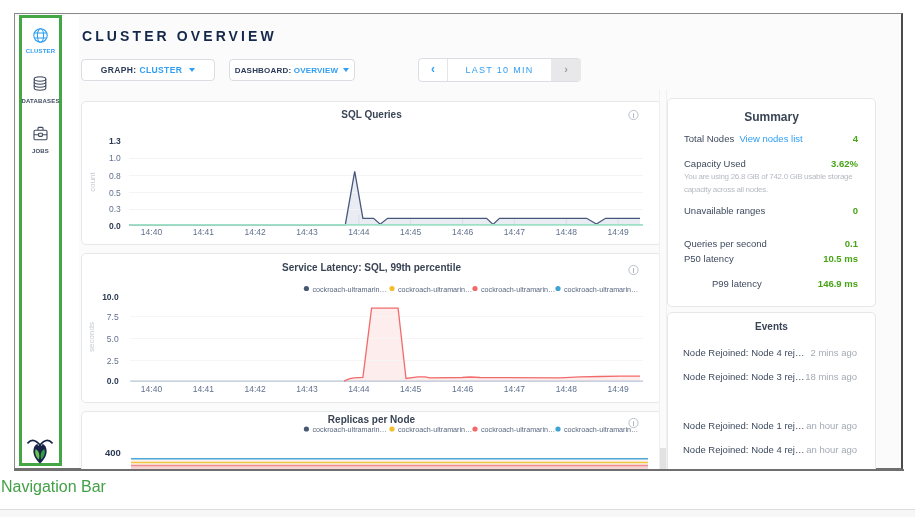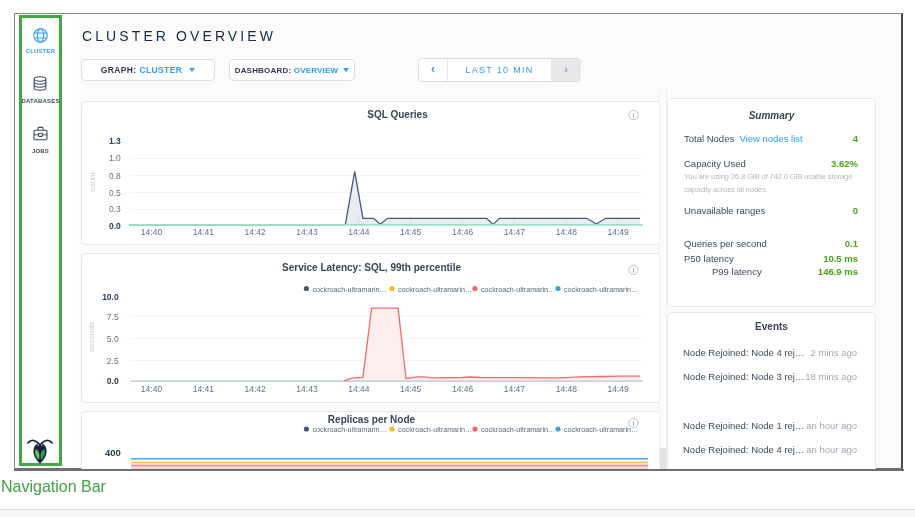--- a/index.html
+++ b/index.html
@@ -5,21 +5,21 @@
   * { margin:0; padding:0; box-sizing:border-box; }
   html,body { width:915px; height:517px; background:#ffffff; font-family:"Liberation Sans", sans-serif; }
   #page { position:relative; width:915px; height:517px; overflow:hidden; background:#ffffff; }
   .abs { position:absolute; }
   #frame { left:14px; top:13px; width:889px; height:457px; border:1px solid #8a8a8a;
            border-right:2px solid #4a4a4a; border-bottom:2px solid #6f6f6f; background:#fbfbfc; }
   #greenbox { left:19px; top:15px; width:43px; height:451px; border:3px solid #44a644; }
   #sidebar { left:16px; top:15px; width:63px; height:453px; background:#ffffff; }
   .navlbl { position:absolute; width:47px; left:17px; text-align:center; font-size:6px; font-weight:bold; letter-spacing:0.2px; }
   
-  #h1 { left:82px; top:28px; font-size:14px; font-weight:normal; letter-spacing:3.1px; color:#152849; }
+  #h1 { left:82px; top:28px; font-size:14px; font-weight:bold; letter-spacing:3.1px; color:#152849; }
   .btn { position:absolute; top:59px; height:22px; background:#ffffff; border:1px solid #dadde2; border-radius:4px; white-space:nowrap; overflow:hidden;
          font-size:8.5px; font-weight:bold; letter-spacing:0.4px; color:#2b3a58; display:flex; align-items:center; justify-content:center; }
   .blue { color:#2f9ef5; }
   .caret { display:inline-block; width:0; height:0; border-left:3.5px solid transparent; border-right:3.5px solid transparent; border-top:4.5px solid #2f9ef5; margin-left:7px; }
   
   .card { position:absolute; background:#ffffff; border:1px solid #e5e7ea; border-radius:5px; }
   .ctitle { position:absolute; width:100%; text-align:center; font-size:10px; font-weight:bold; color:#394455; }
   
   .srow { position:absolute; left:16px; right:17px; font-size:9.5px; color:#3e4a5e; }
   .sval { position:absolute; right:0; top:0; font-weight:bold; color:#48a417; }
@@ -69,21 +69,21 @@
 
   <div id="h1" class="abs">CLUSTER OVERVIEW</div>
   <div class="btn" style="left:81px;width:134px;">GRAPH:&nbsp;<span class="blue">CLUSTER</span><span class="caret"></span></div>
   <div class="btn" style="left:229px;width:126px;font-size:8px;letter-spacing:0.2px;">DASHBOARD:&nbsp;<span class="blue">OVERVIEW</span><span class="caret" style="margin-left:5px;"></span></div>
   <div class="abs" style="left:418px;top:58px;width:163px;height:24px;border:1px solid #dadde2;border-radius:4px;background:#fff;">
     <div style="position:absolute;left:0;top:0;width:29px;height:22px;border-right:1px solid #e2e4e8;color:#2f9ef5;font-size:12px;font-weight:bold;text-align:center;line-height:21px;">‹</div>
     <div style="position:absolute;left:29px;top:0;width:103px;height:22px;color:#2f9ef5;font-size:9px;font-weight:normal;letter-spacing:1.3px;text-align:center;line-height:22px;">LAST 10 MIN</div>
     <div style="position:absolute;left:132px;top:0;width:30px;height:22px;background:#e8e8ea;border-radius:0 3px 3px 0;color:#9aa0aa;font-size:11px;font-weight:bold;text-align:center;line-height:21px;">›</div>
   </div>
 
-  <div class="card" style="left:81px;top:101px;width:581px;height:144px;padding-left:26px;">
+  <div class="card" style="left:81px;top:101px;width:581px;height:144px;">
     <div class="ctitle" style="top:7px;">SQL Queries</div>
     <svg class="abs" style="left:0;top:0" width="579" height="142" viewBox="0 0 579 142">
       <path d="M47.3 122.9 L263.3 122.9 L272.7 69.4 L280.9 116.3 L291.6 116.3 L298.2 122.2 L305.6 116.3 L404.6 116.3 L411 122.4 L417.5 116.3 L504.6 116.3 L514.4 122.1 L523.6 116.3 L558 116.3 L558 122.9 Z" fill="#e9edf3"></path>
       <g stroke="#f3f4f7" stroke-width="1">
           <path d="M47 56.5H561M47 73.5H561M47 90.5H561M47 107.5H561"></path>
         </g>
       <g stroke="#d9dee6" stroke-width="1">
           <path d="M276.9 112.5V122.5M328.7 116.8V122.5M380.6 116.8V122.5M432.4 116.8V122.5M484.3 116.8V122.5M536.1 116.8V122.5"></path>
         </g>
       <path d="M47.3 122.9 L263.3 122.9 L272.7 69.4 L280.9 116.3 L291.6 116.3 L298.2 122.2 L305.6 116.3 L404.6 116.3 L411 122.4 L417.5 116.3 L504.6 116.3 L514.4 122.1 L523.6 116.3 L558 116.3" fill="none" stroke="#47577b" stroke-width="1.3"></path>
@@ -179,28 +179,28 @@
       <text x="38.8" y="43.5" font-size="9.5" font-weight="bold" fill="#2c3a55" text-anchor="end">400</text>
       <circle cx="551.5" cy="11" r="4.6" fill="none" stroke="#b9c0cb" stroke-width="1"></circle>
       <text x="551.5" y="14" font-size="7.5" fill="#8a96a5" text-anchor="middle">i</text>
     </svg>
   </div>
 
   <div class="abs" style="left:659px;top:90px;width:8px;height:379px;background:#fbfbfb;border-left:1px solid #f0f0f0;border-right:1px solid #f0f0f0;"></div>
   <div class="abs" style="left:660px;top:448px;width:6px;height:21px;background:#e2e2e0;"></div>
 
   <div class="card" style="left:667px;top:98px;width:209px;height:209px;">
-    <div class="ctitle" style="top:11px;font-size:10px;font-style:italic;">Summary</div>
+    <div class="ctitle" style="top:11px;font-size:12px;">Summary</div>
     <div class="srow" style="top:34px;">Total Nodes <span style="color:#2f9ef5">&nbsp;View nodes list</span><span class="sval">4</span></div>
     <div class="srow" style="top:58.5px;">Capacity Used<span class="sval">3.62%</span></div>
     <div class="srow" style="top:72px;font-size:8px;letter-spacing:-0.3px;color:#b6bac2;line-height:12.5px;white-space:nowrap;">You are using 26.8 GiB of 742.0 GiB usable storage<br>capacity across all nodes.</div>
     <div class="srow" style="top:106px;">Unavailable ranges<span class="sval">0</span></div>
     <div class="srow" style="top:130px;margin-top:9px;">Queries per second<span class="sval">0.1</span></div>
     <div class="srow" style="top:154px;">P50 latency<span class="sval">10.5 ms</span></div>
-    <div class="srow" style="top:167px;padding-left:28px;">P99 latency<span class="sval">146.9 ms</span></div>
+    <div class="srow" style="top:179px;padding-left:28px;">P99 latency<span class="sval">146.9 ms</span></div>
   </div>
 
   <div class="card" style="left:667px;top:312px;width:209px;height:219px;border-radius:5px 5px 0 0;">
     <div class="ctitle" style="top:8px;font-size:10px;">Events</div>
     <div class="erow" style="top:33.5px;">Node Rejoined: Node 4 rej…<span class="etime">2 mins ago</span></div>
     <div class="erow" style="top:58px;">Node Rejoined: Node 3 rej…<span class="etime">18 mins ago</span></div>
     <div class="erow" style="top:106.5px;">Node Rejoined: Node 1 rej…<span class="etime">an hour ago</span></div>
     <div class="erow" style="top:131px;">Node Rejoined: Node 4 rej…<span class="etime">an hour ago</span></div>
   </div>
 

